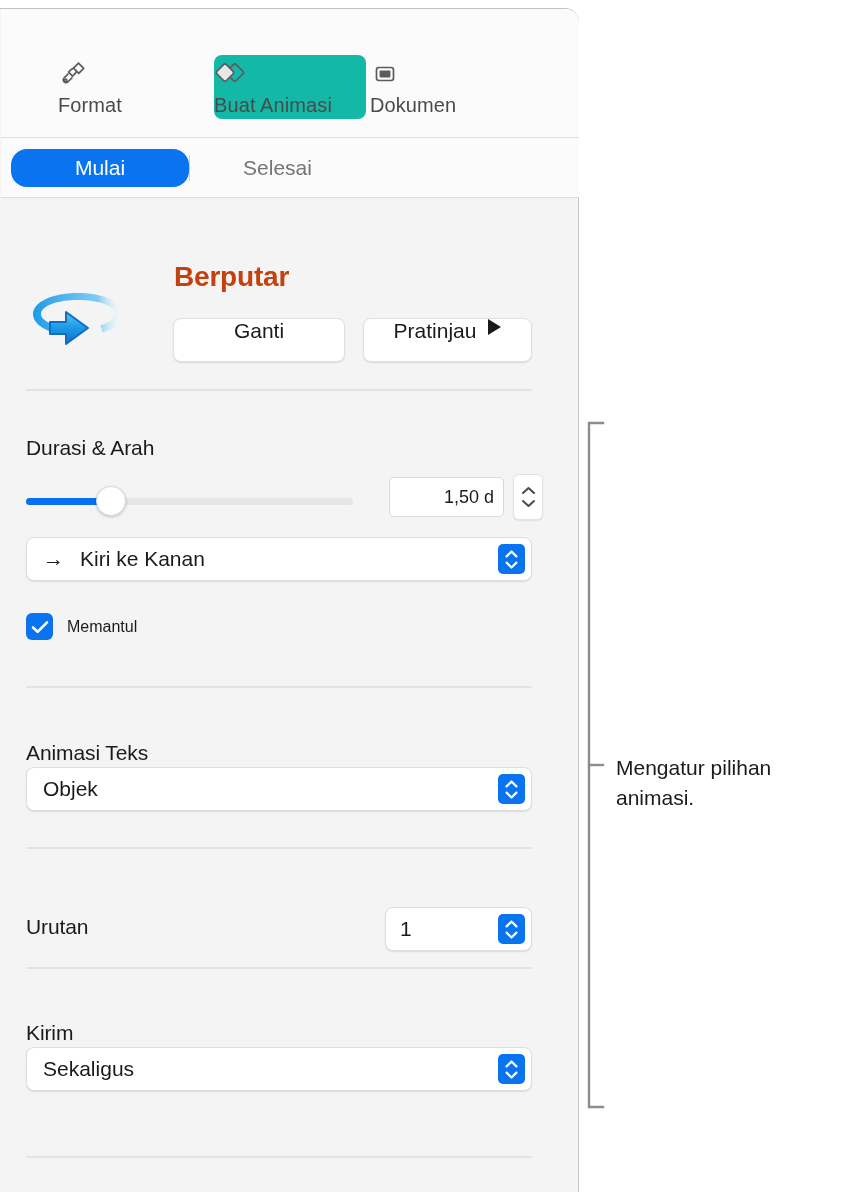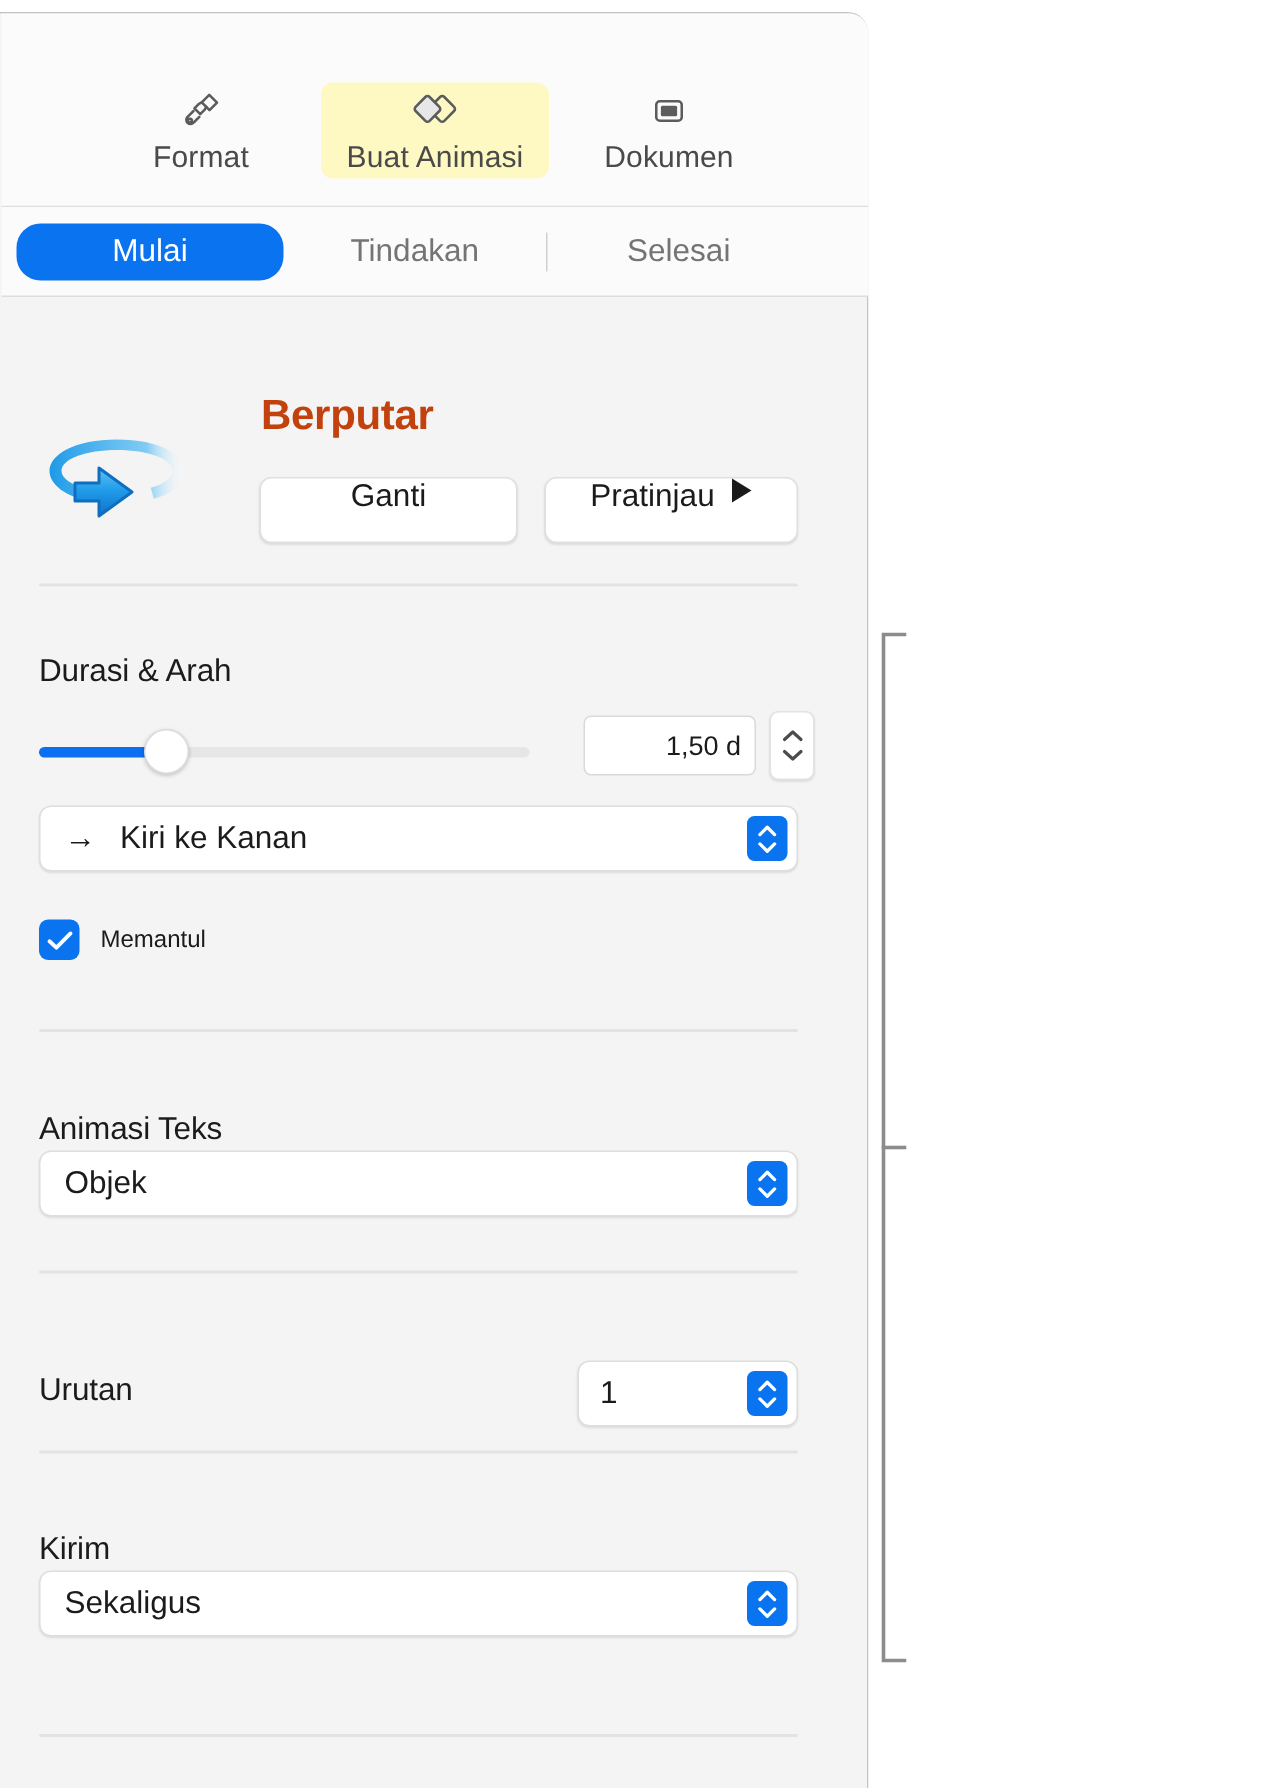--- a/index.html
+++ b/index.html
@@ -44,27 +44,27 @@
     display: flex;
     align-items: flex-start;
     justify-content: center;
     gap: 4px;
     padding-top: 46px;
   }
   .tool-btn {
     width: 152px;
     display: flex;
     flex-direction: column;
-    align-items: center;
+    align-items: flex-start;
     gap: 4px;
     padding: 4px 0 2px 0;
     border-radius: 8px;
     background: transparent;
   }
-  .tool-btn.active { background: #fef9c3; }
+  .tool-btn.active { background: #14b8a6; }
   .tool-ico {
     height: 30px;
     display: flex;
     align-items: center;
     justify-content: center;
   }
   .tool-label {
     font-size: 20px;
     color: #4a4a4a;
     letter-spacing: 0.1px;
@@ -362,21 +362,20 @@
           <rect x="9.6" y="11.5" width="10.8" height="7" rx="1" fill="#5c5c5c"></rect>
         </svg>
       </span>
       <span class="tool-label">Dokumen</span>
     </div>
 
   </div>
 
   <div id="tabbar">
     <div class="tab selected">Mulai</div>
-    <div class="tab plain">Tindakan</div>
     <div class="tab-sep"></div>
     <div class="tab plain">Selesai</div>
   </div>
 
   <div id="content">
 
     <div id="effect-header">
 
       <span id="effect-icon">
         <svg width="105" height="80" viewBox="0 0 105 80">
@@ -505,13 +504,14 @@
   </div>
 </div>
 
 <div id="callout">
   <svg width="40" height="690" viewBox="0 0 40 690">
     <g fill="none" stroke="#8c8c8c" stroke-width="2.4" stroke-linecap="square">
       <path d="M17 3 L3 3 L3 687 L17 687"></path>
       <path d="M3 345 L17 345"></path>
     </g>
   </svg>
+  <div id="callout-text">Mengatur pilihan animasi.</div>
 </div>
 
 </body></html>

